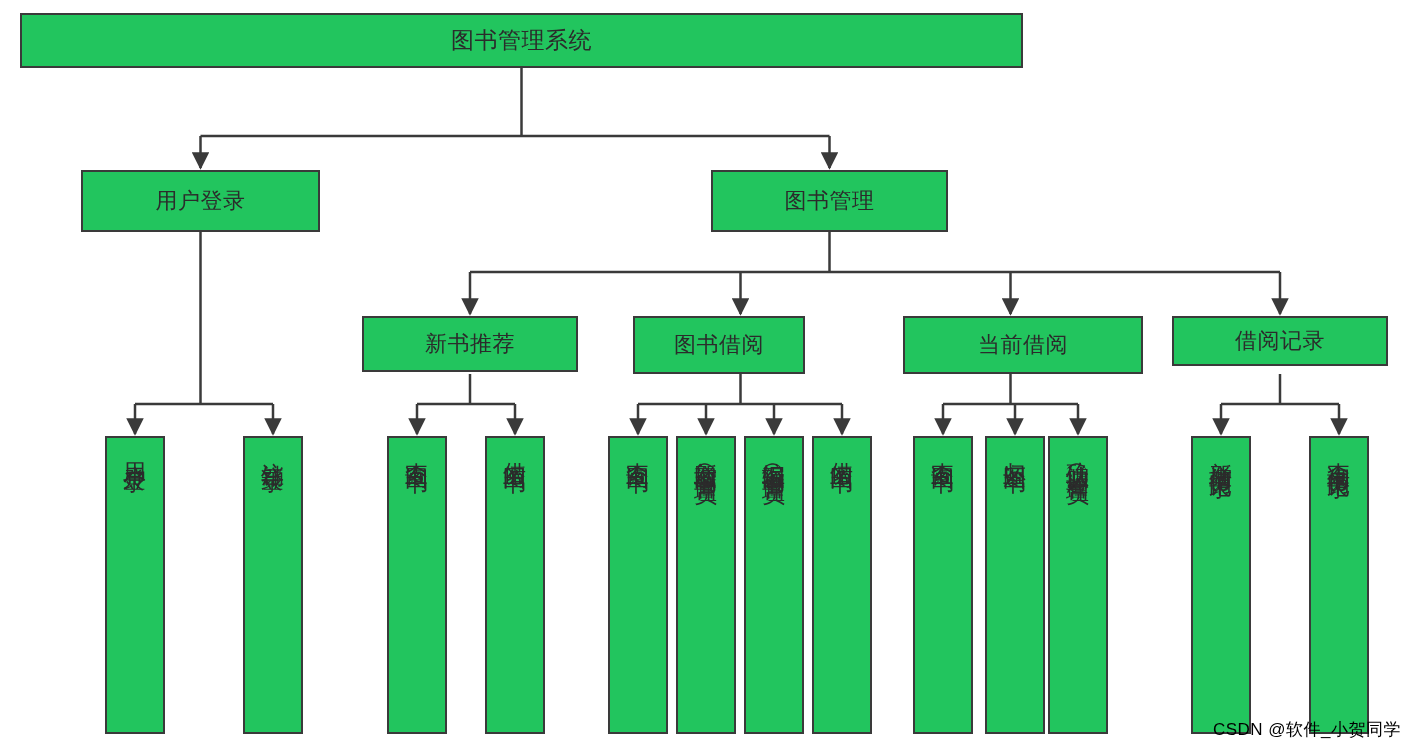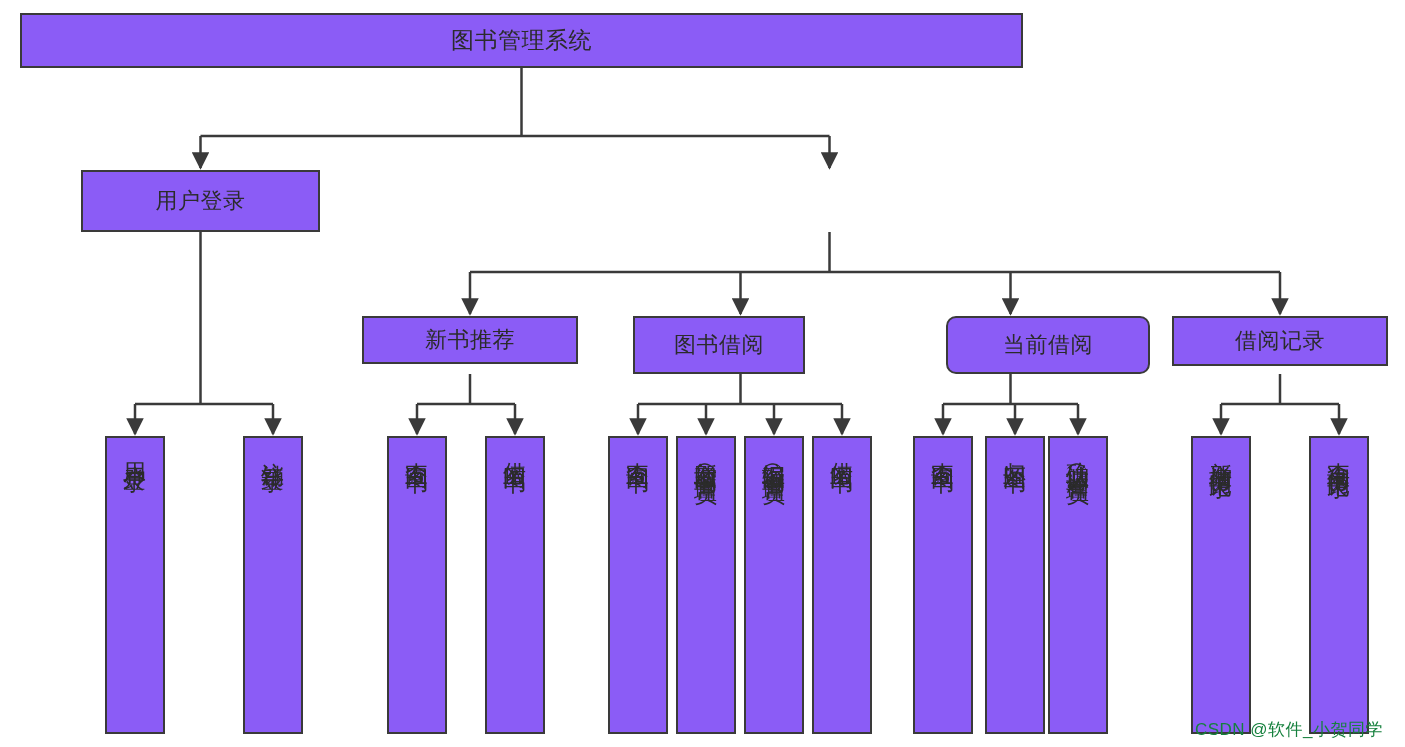--- a/index.html
+++ b/index.html
@@ -22,21 +22,21 @@
     left: 0;
     top: 0;
     width: 1405px;
     height: 747px;
     pointer-events: none;
   }
   .node {
     position: absolute;
     box-sizing: border-box;
     border: 2.5px solid #3a3a3a;
-    background: #8b5cf6;
+    background: #22c55e;
     display: flex;
     align-items: center;
     justify-content: center;
     color: #2b2b2b;
   }
   .node.horiz {
     font-size: 22px;
     letter-spacing: 0.5px;
   }
   .node.root {
@@ -50,24 +50,24 @@
     writing-mode: vertical-rl;
     text-orientation: upright;
     font-size: 23px;
     line-height: 1.05;
     letter-spacing: 3px;
     white-space: nowrap;
     color: #2b2b2b;
   }
   .watermark {
     position: absolute;
-    right: 22px;
+    right: 4px;
     bottom: 6px;
     font-size: 17px;
-    color: #15803d;
+    color: #000000;
     white-space: nowrap;
     letter-spacing: 0.5px;
   }
 </style>
 </head>
 <body>
 
 <div id="canvas">
 
   <svg class="edges" viewBox="0 0 1405 747" xmlns="http://www.w3.org/2000/svg">
@@ -113,28 +113,31 @@
       </g>
   </svg>
 
   <div class="node horiz root" id="node-root" style="left: 20px; top: 13px; width: 1003px; height: 55px;">
     <span>图书管理系统</span>
   </div>
 
   <div class="node horiz" id="node-user-login" style="left: 81px; top: 170px; width: 239px; height: 62px;">
     <span>用户登录</span>
   </div>
+  <div class="node horiz" id="node-book-manage" style="left: 711px; top: 170px; width: 237px; height: 62px;">
+    <span>图书管理</span>
+  </div>
 
-  <div class="node horiz" id="node-new-book-recommend" style="left: 362px; top: 316px; width: 216px; height: 48px; align-items: center;">
+  <div class="node horiz" id="node-new-book-recommend" style="left: 362px; top: 316px; width: 216px; height: 56px; align-items: center;">
     <span>新书推荐</span>
   </div>
   <div class="node horiz" id="node-book-borrow" style="left: 633px; top: 316px; width: 172px; height: 58px;">
     <span>图书借阅</span>
   </div>
-  <div class="node horiz" id="node-current-borrow" style="left: 946px; top: 316px; width: 204px; height: 58px; border-radius: 10px;">
+  <div class="node horiz" id="node-current-borrow" style="left: 903px; top: 316px; width: 240px; height: 58px;">
     <span>当前借阅</span>
   </div>
   <div class="node horiz" id="node-borrow-record" style="left: 1172px; top: 316px; width: 216px; height: 50px;">
     <span>借阅记录</span>
   </div>
 
   <div class="node leaf" id="node-leaf-user-login" style="left: 105px; top: 436px; width: 60px; height: 298px;">
     <span class="leaf-text">用户登录</span>
   </div>
   <div class="node leaf" id="node-leaf-logout" style="left: 243px; top: 436px; width: 60px; height: 298px;">

